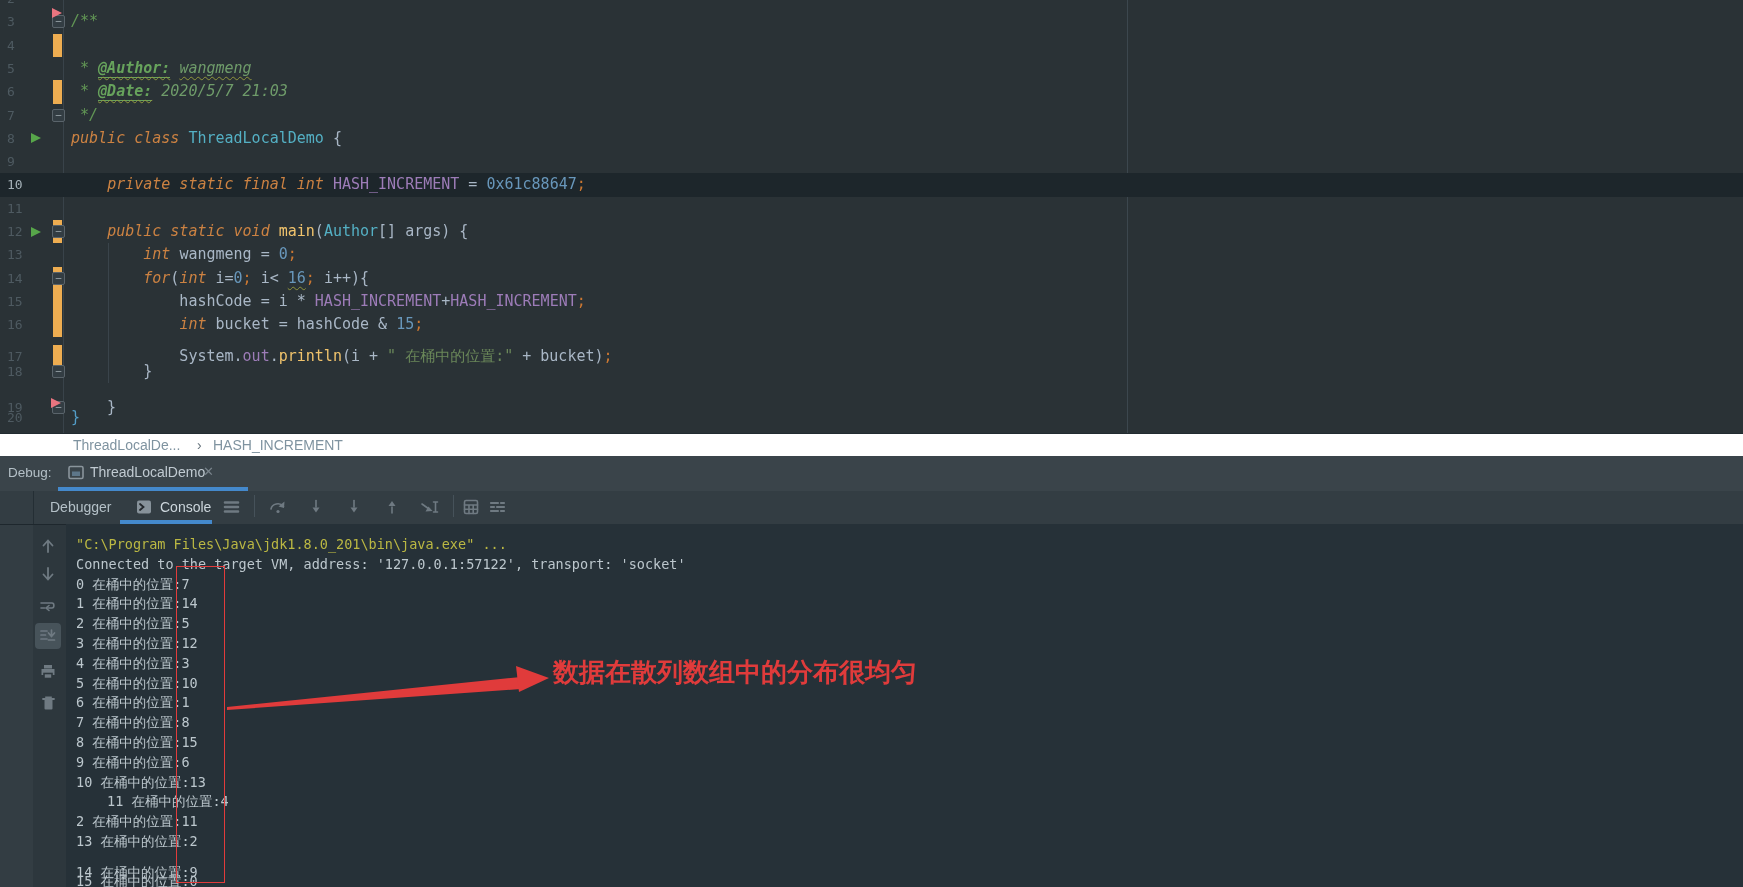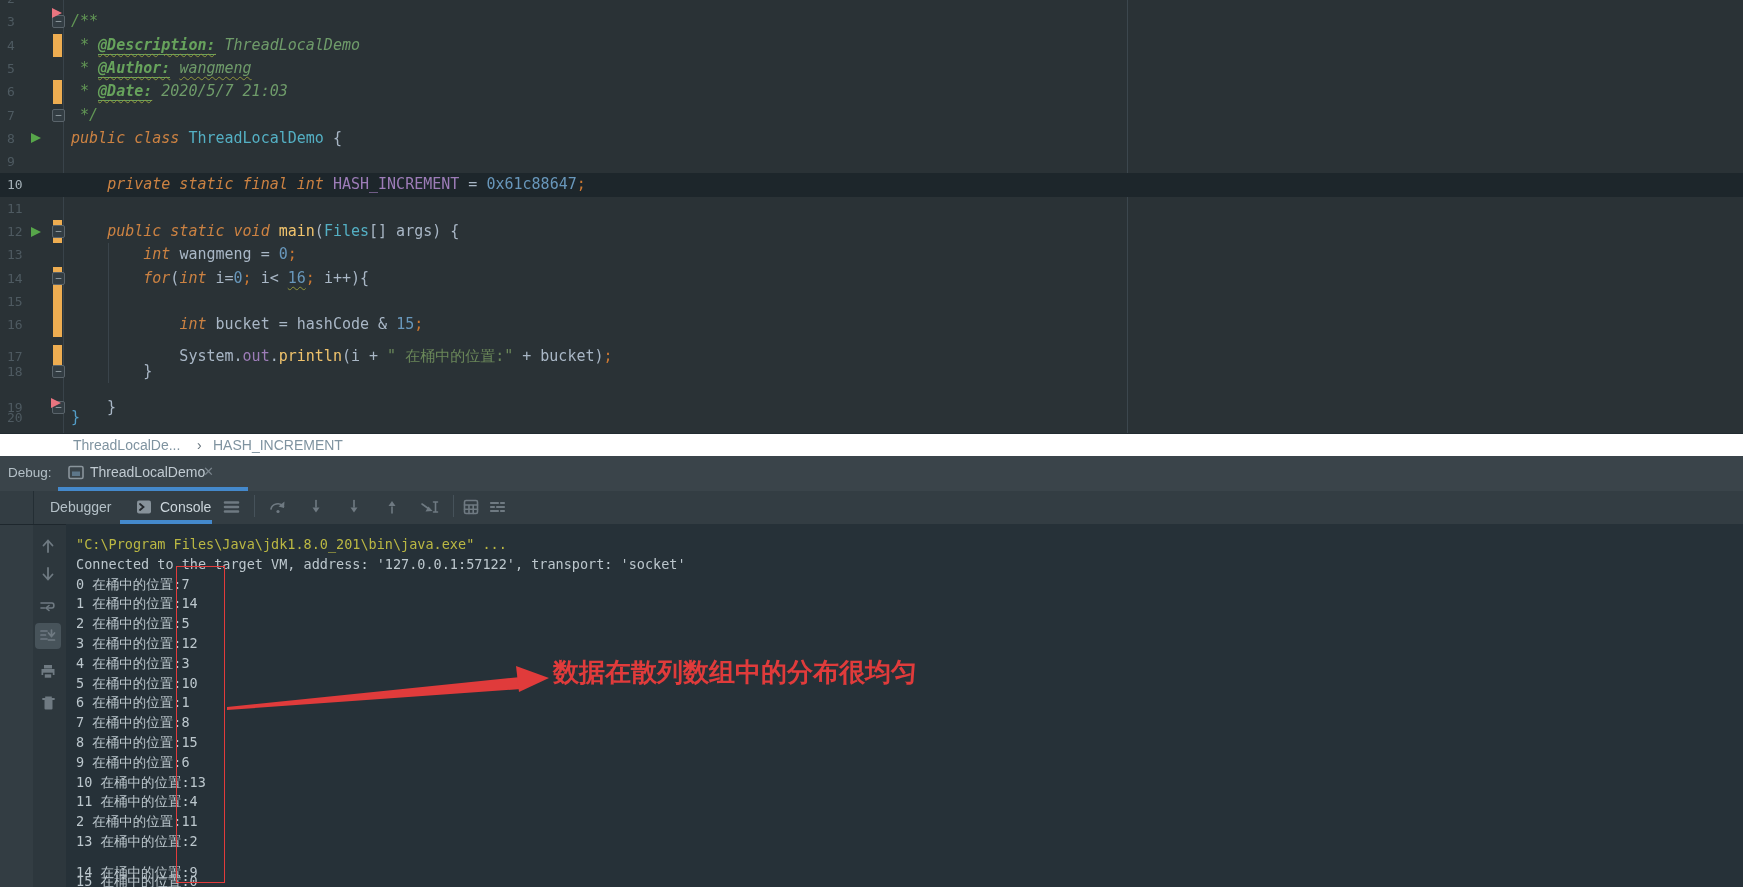--- a/index.html
+++ b/index.html
@@ -88,21 +88,20 @@
           <span class="code"></span>
         </div>
         <div class="crow" style="top: 10.3px;">
           <span class="lnum">3</span>
           <span class="fold">−</span>
           <span class="code"><span class="doc">/**</span></span>
         </div>
         <div class="crow" style="top: 33.6px;">
           <span class="lnum">4</span>
           <span class="vcs"></span>
-          <span class="code"><span class="doc"> * </span><span class="tag wavy">@Description:</span><span class="dve"> ThreadLocalDemo</span></span>
         </div>
         <div class="crow" style="top: 56.9px;">
           <span class="lnum">5</span>
           <span class="code"><span class="doc"> * </span><span class="tag wavy">@Author:</span><span class="dve"> </span><span class="dve wavy">wangmeng</span></span>
         </div>
         <div class="crow" style="top: 80.2px;">
           <span class="lnum">6</span>
           <span class="vcs"></span>
           <span class="code"><span class="doc"> * </span><span class="tag wavy">@Date:</span><span class="dve"> 2020/5/7 21:03</span></span>
         </div>
@@ -126,35 +125,36 @@
         </div>
         <div class="crow" style="top: 196.7px;">
           <span class="lnum">11</span>
           <span class="code"></span>
         </div>
         <div class="crow" style="top: 220px;">
           <span class="lnum">12</span>
           <span class="vcs"></span>
           <span class="runa"></span>
           <span class="fold">−</span>
-          <span class="code"><span class="pln">    </span><span class="kw">public static void </span><span class="mth">main</span><span class="pln">(</span><span class="cls">Files</span><span class="pln">[] args) {</span></span>
+          <span class="code"><span class="pln">    </span><span class="kw">public static void </span><span class="mth">main</span><span class="pln">(</span><span class="cls">Author</span><span class="pln">[] args) {</span></span>
         </div>
         <div class="crow" style="top: 243.3px;">
           <span class="lnum">13</span>
           <span class="code"><span class="pln">        </span><span class="kw">int </span><span class="pln">wangmeng = </span><span class="num">0</span><span class="semi">;</span></span>
         </div>
         <div class="crow" style="top: 266.6px;">
           <span class="lnum">14</span>
           <span class="vcs"></span>
           <span class="fold">−</span>
           <span class="code"><span class="pln">        </span><span class="kw">for</span><span class="pln">(</span><span class="kw">int </span><span class="pln">i=</span><span class="num">0</span><span class="semi">; </span><span class="pln">i&lt; </span><span class="num wavy">16</span><span class="semi">; </span><span class="pln">i++){</span></span>
         </div>
         <div class="crow" style="top: 289.9px;">
           <span class="lnum">15</span>
           <span class="vcs"></span>
+          <span class="code"><span class="pln">            hashCode = i * </span><span class="fld">HASH_INCREMENT</span><span class="pln">+</span><span class="fld">HASH_INCREMENT</span><span class="semi">;</span></span>
         </div>
         <div class="crow" style="top: 313.2px;">
           <span class="lnum">16</span>
           <span class="vcs"></span>
           <span class="code"><span class="pln">            </span><span class="kw">int </span><span class="pln">bucket = hashCode &amp; </span><span class="num">15</span><span class="semi">;</span></span>
         </div>
         <div class="crow" style="top: 324px; margin-top: 21px;">
           <span class="lnum">17</span>
           <span class="vcs"></span>
           <span class="code"><span class="pln">            System.</span><span class="fld">out</span><span class="pln">.</span><span class="mth">println</span><span class="pln">(i + </span><span class="str">" 在桶中的位置:"</span><span class="pln"> + bucket)</span><span class="semi">;</span></span>
@@ -330,21 +330,21 @@
       <div class="conline cw" style="top: 70.4px;">1 在桶中的位置:14</div>
       <div class="conline cw" style="top: 90.2px;">2 在桶中的位置:5</div>
       <div class="conline cw" style="top: 110px;">3 在桶中的位置:12</div>
       <div class="conline cw" style="top: 129.8px;">4 在桶中的位置:3</div>
       <div class="conline cw" style="top: 149.6px;">5 在桶中的位置:10</div>
       <div class="conline cw" style="top: 169.4px;">6 在桶中的位置:1</div>
       <div class="conline cw" style="top: 189.2px;">7 在桶中的位置:8</div>
       <div class="conline cw" style="top: 209px;">8 在桶中的位置:15</div>
       <div class="conline cw" style="top: 228.8px;">9 在桶中的位置:6</div>
       <div class="conline cw" style="top: 248.6px;">10 在桶中的位置:13</div>
-      <div class="conline cw" style="top: 268.4px;">11 在桶中的位置:4</div>
+      <div class="conline cw" style="top: 268.4px; margin-left: 31px;">11 在桶中的位置:4</div>
       <div class="conline cw" style="top: 288.2px;">2 在桶中的位置:11</div>
       <div class="conline cw" style="top: 308px;">13 在桶中的位置:2</div>
       <div class="conline cw" style="top: 339px;">14 在桶中的位置:9</div>
       <div class="conline cw" style="top: 347.6px;">15 在桶中的位置:0</div>
     </div>
 
   <div id="redbox"></div>
   <svg id="arrowsvg" width="1743" height="887" viewBox="0 0 1743 887">
     <polygon points="227,707 521,677 521,689 227,710" fill="#e03b3b"></polygon>
     <polygon points="549,678 516,666 519,692" fill="#e03b3b"></polygon>

